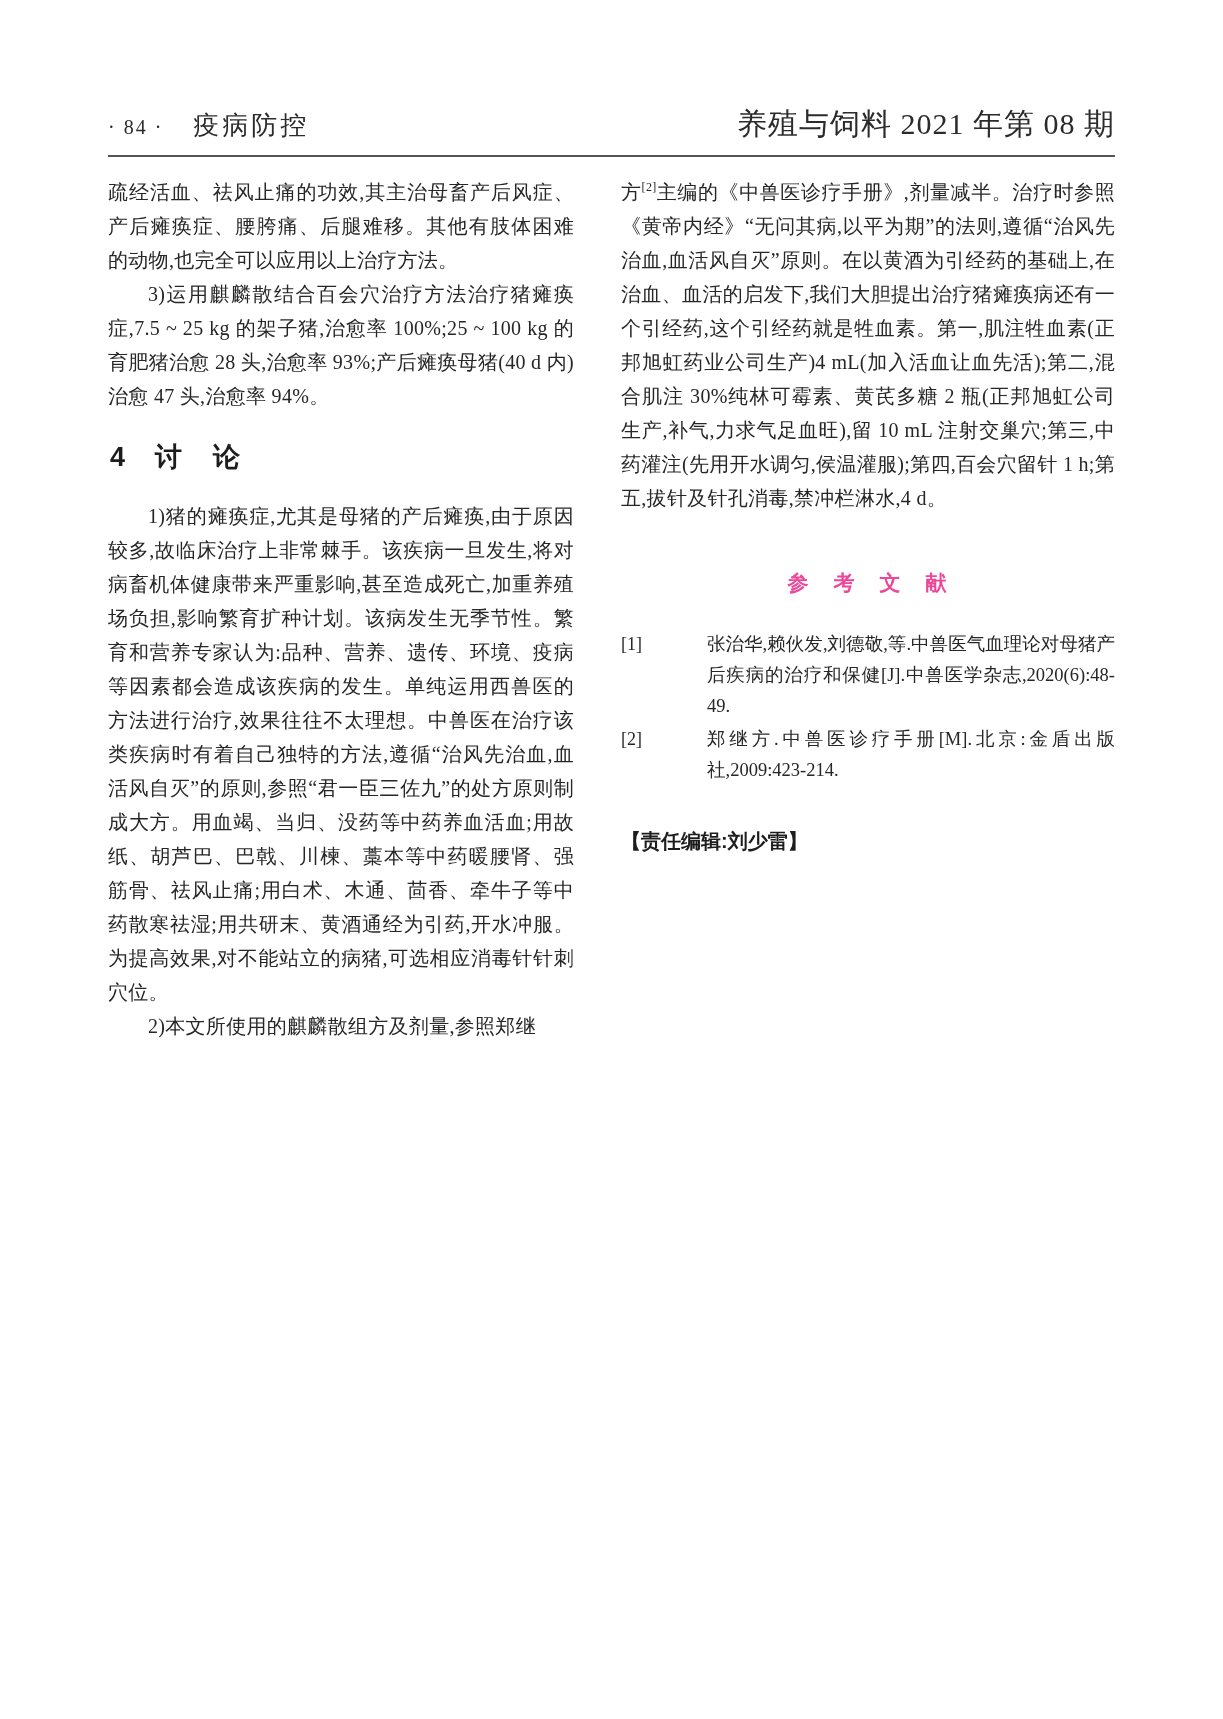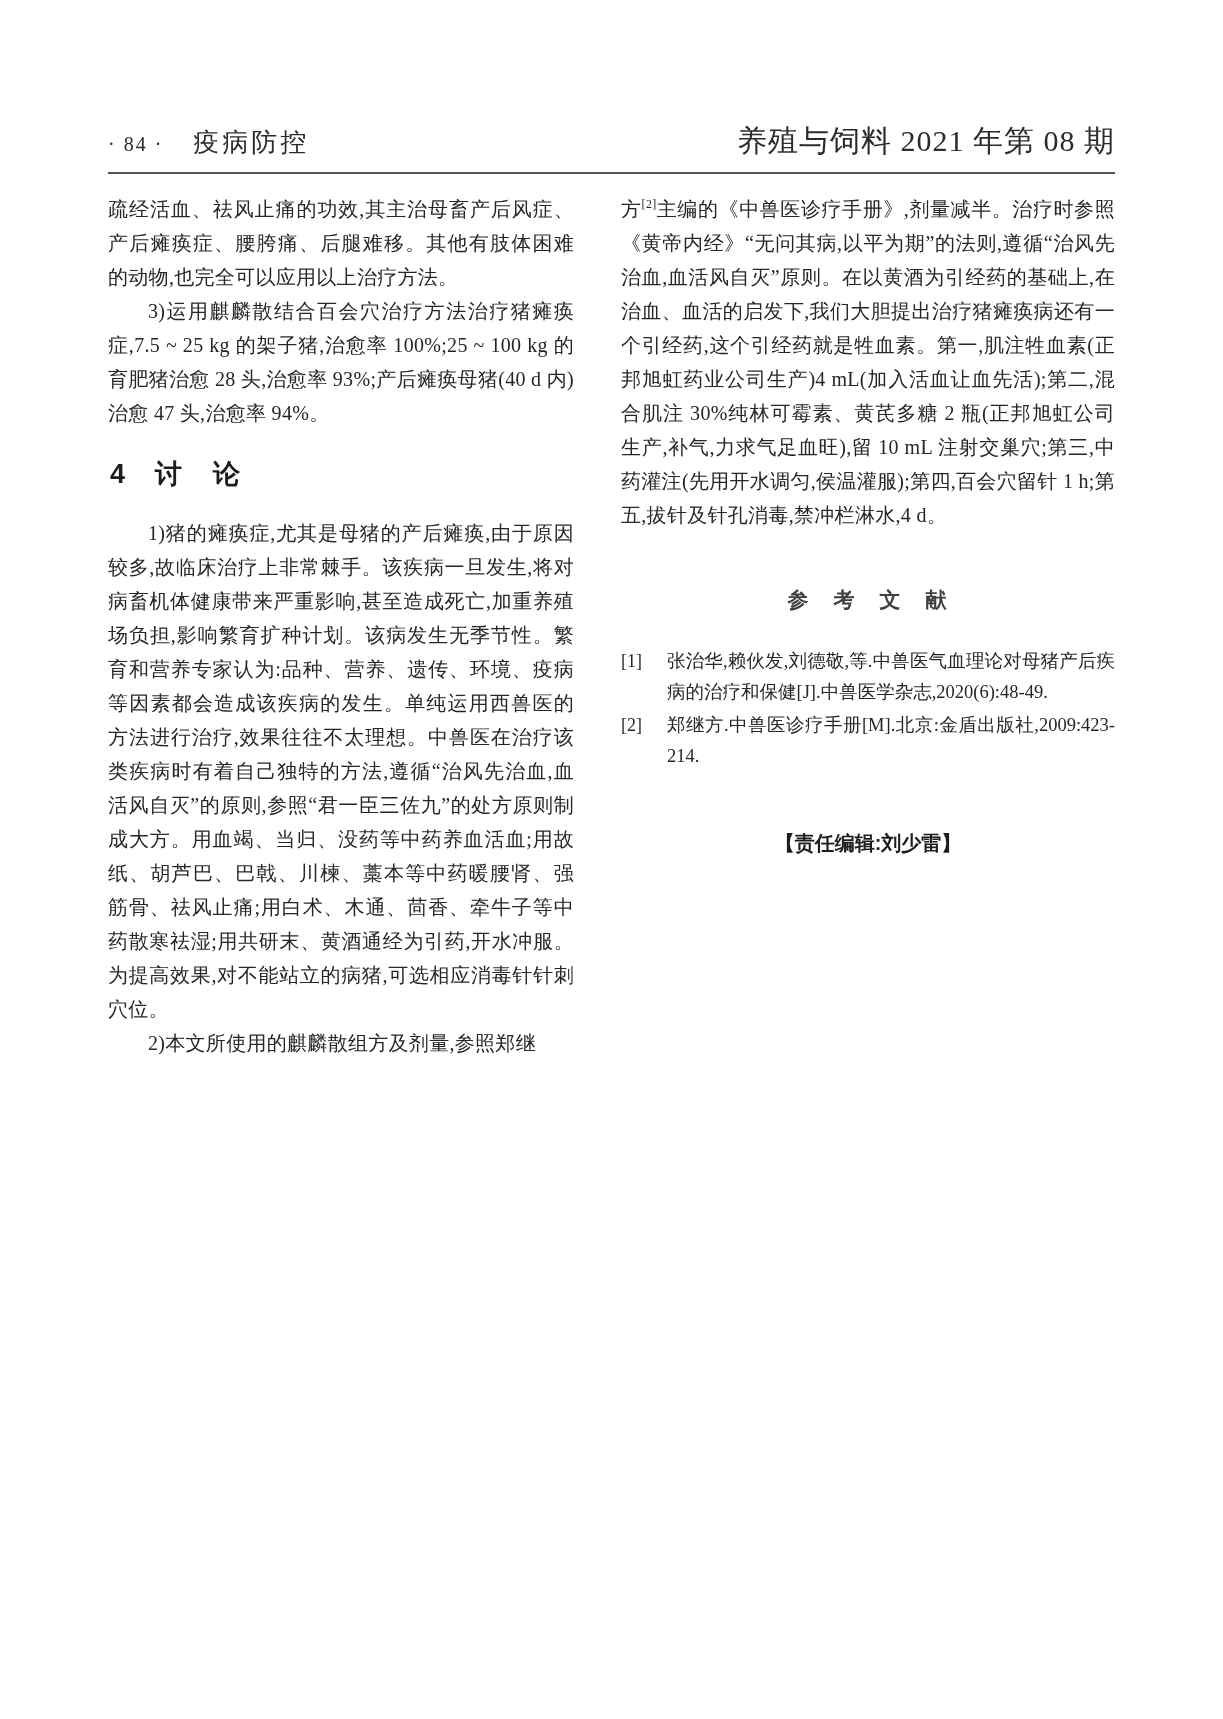--- a/index.html
+++ b/index.html
@@ -5,21 +5,21 @@
   html,body { margin:0; padding:0; background:#e8e8e8; }
   .page {
     position:relative;
     width:1223px; height:1719px;
     background:#ffffff;
     margin:0 auto;
     font-family:"Liberation Serif", serif;
     color:#262626;
     overflow:hidden;
   }
-  .content { position:absolute; left:108px; top:121px; width:1007px; }
+  .content { position:absolute; left:108px; top:104px; width:1007px; }
 
   
   .header-row {
     display:flex; justify-content:space-between; align-items:baseline;
     font-size:22px; color:#2b2b2b;
   }
   .header-left { display:flex; align-items:baseline; gap:30px; }
   .page-number { font-size:20px; letter-spacing:2px; }
   .section-label { font-size:26px; letter-spacing:3px; }
   .journal-issue { font-size:30px; letter-spacing:1px; }
@@ -44,33 +44,33 @@
     display:flex; align-items:baseline; gap:30px;
     font-family:"Liberation Sans", sans-serif;
     font-weight:bold; font-size:27px; color:#1d1d1d;
     margin:26px 0 24px 2px;
   }
   .sec-heading .sec-title { letter-spacing:2px; }
 
   
   .refs-heading {
     font-family:"Liberation Sans", sans-serif;
-    font-weight:bold; font-size:21px; color:#404040;
+    font-weight:bold; font-size:21px; color:#ec4899;
     text-align:center; margin-top:54px; margin-bottom:32px;
     letter-spacing:2px;
   }
   .ref-item { display:flex; margin-bottom:2px; }
   .ref-label { width:46px; flex:0 0 46px; font-size:18px; line-height:31px; }
-  .ref-text  { flex:1; font-size:18.5px; line-height:31px; text-align:justify; }
+  .ref-text  { flex:1; font-size:18.5px; line-height:31px; text-align:justify;margin-left:40px; }
 
   
   .editor-note {
     font-family:"Liberation Sans", sans-serif;
     font-weight:bold; font-size:20px; color:#1d1d1d;
-    text-align:center; margin-top:58px;
+    text-align:left; margin-top:42px;
   }
 </style>
 </head>
 <body>
 
 <div class="page">
   <div class="content">
 
     <div class="header-row">
       <div class="header-left">

